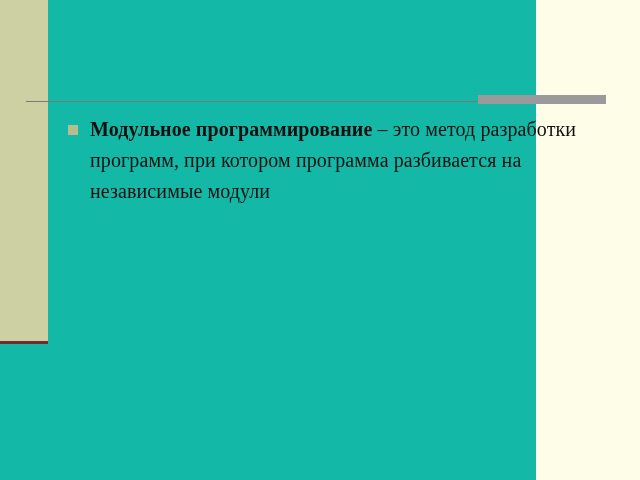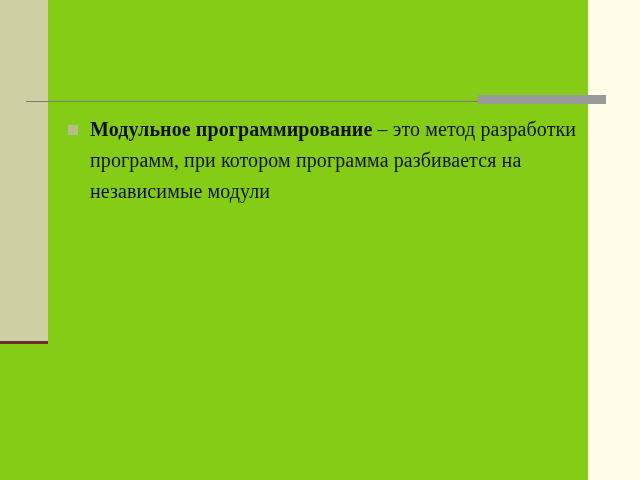--- a/index.html
+++ b/index.html
@@ -8,23 +8,23 @@
   }
   body {
     width: 640px;
     height: 480px;
     background: #fdfde8;
     font-family: "Liberation Serif", serif;
     overflow: hidden;
   }
   .slide {
     position: relative;
-    width: 588px;
+    width: 536px;
     height: 480px;
-    background: #84cc16;
+    background: #14b8a6;
     box-sizing: border-box;
   }
   
   .left-band {
     position: absolute;
     left: 0;
     top: 0;
     width: 48px;
     height: 342px;
     background: #cdd0a2;

